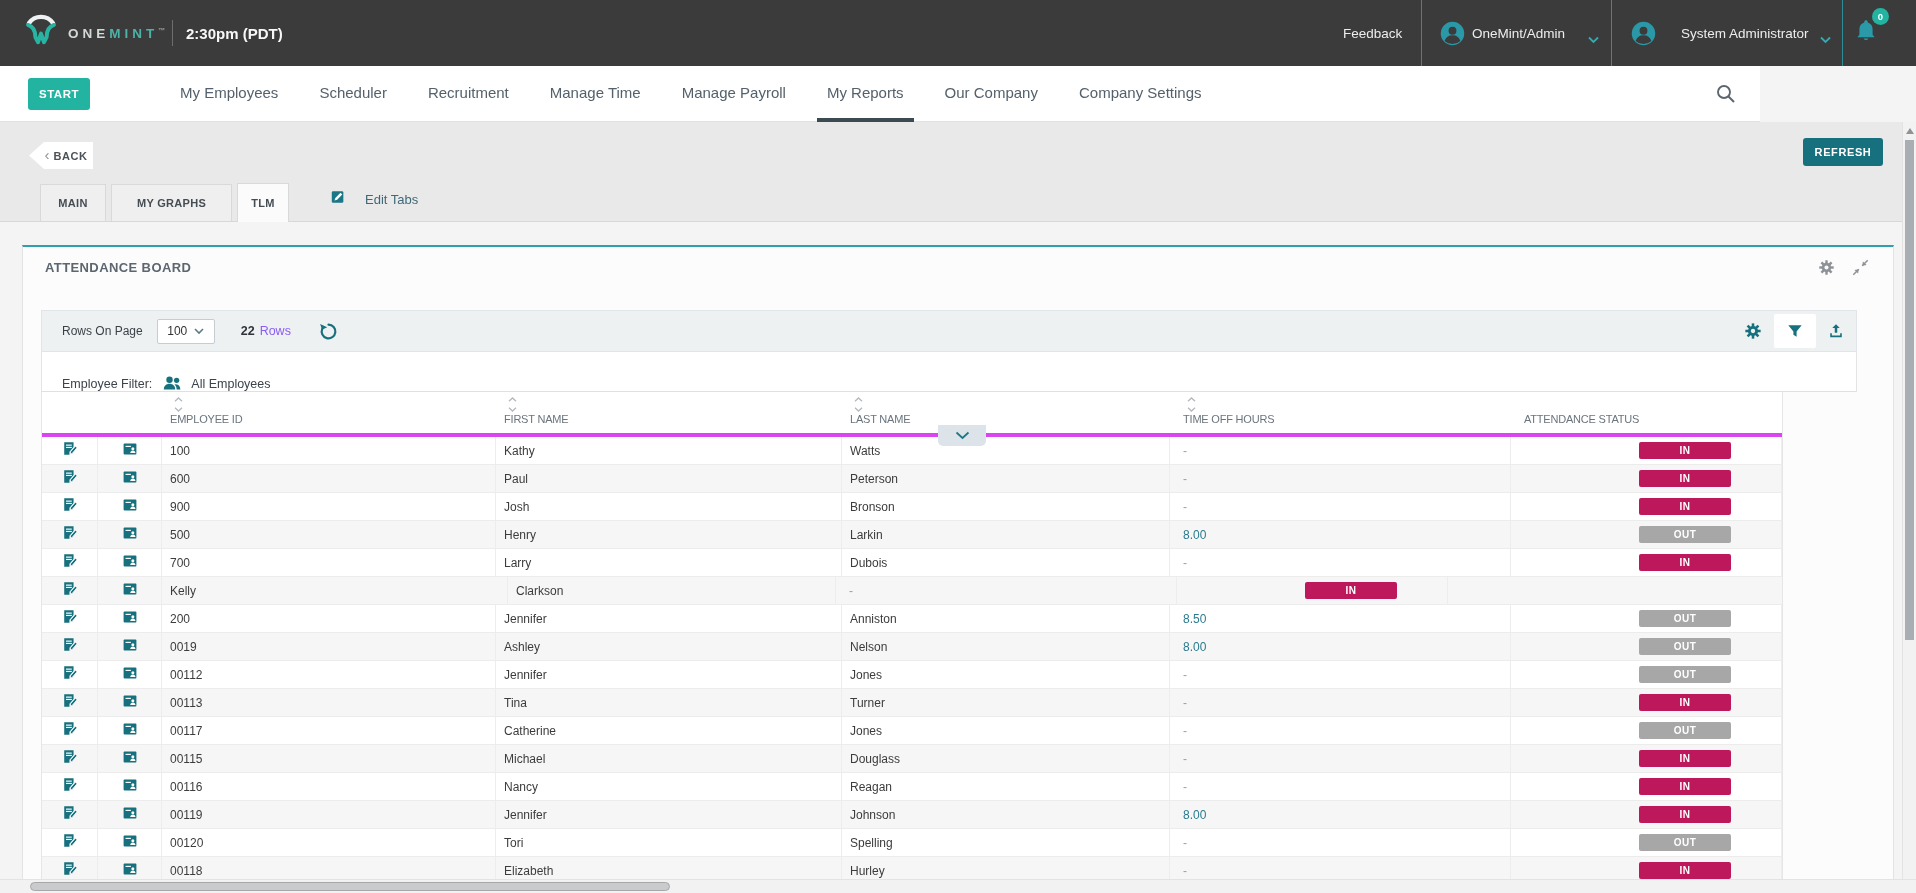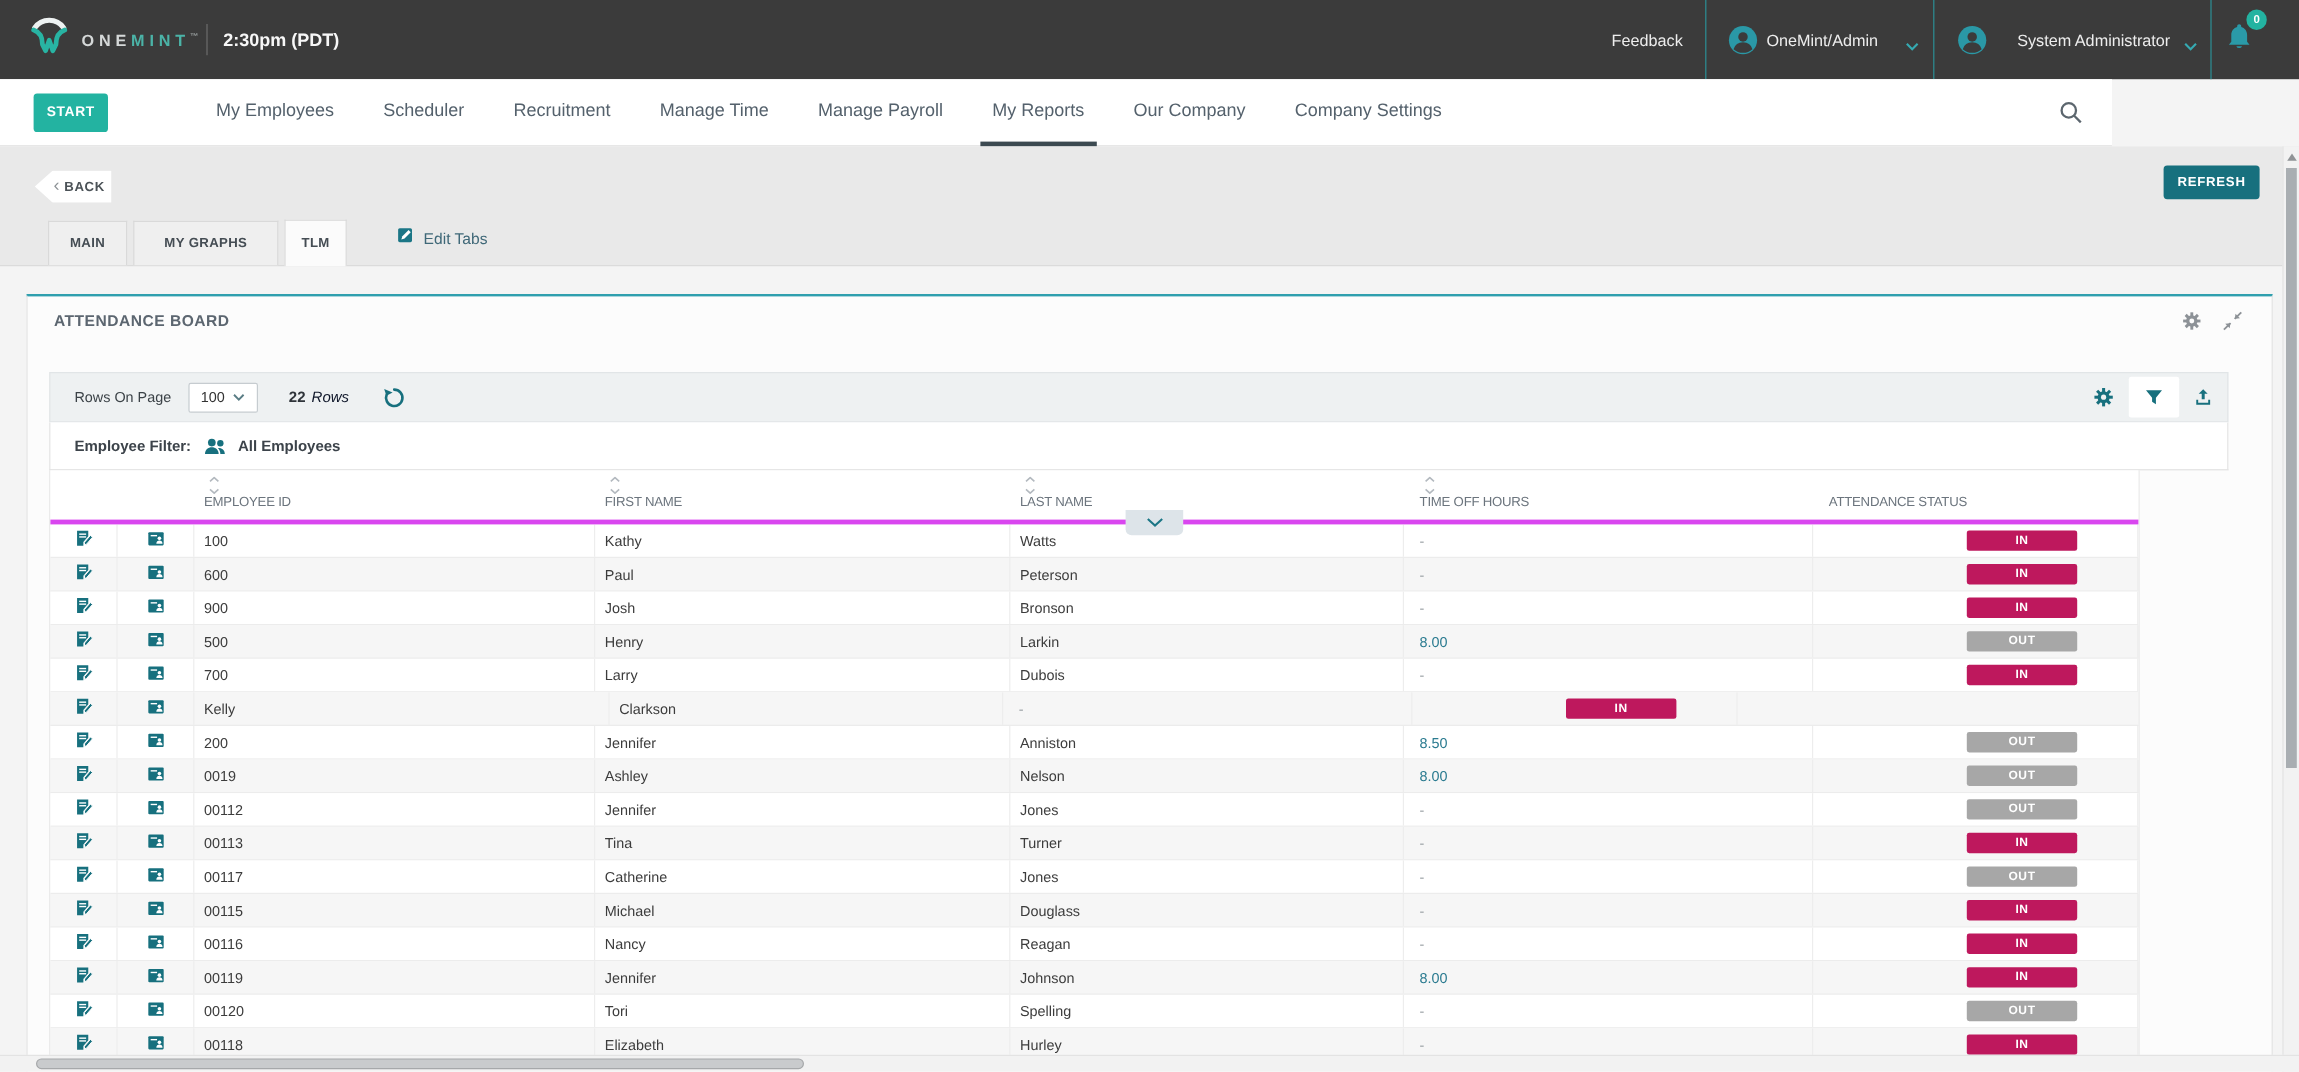--- a/index.html
+++ b/index.html
@@ -53,48 +53,48 @@
   .crumb-current { color:#59636d; font-size:17.5px; font-weight:bold; }
   .refresh-btn { position:absolute; right:33px; top:16px; width:80px; height:28px; background:#17707e;
     border:none; border-radius:3px; color:#fff; font-size:11px; font-weight:bold; letter-spacing:.6px;
     font-family:"Liberation Sans",sans-serif; }
   .tabs { position:absolute; left:40px; bottom:0; display:flex; align-items:flex-end; gap:5px; }
   .tab { height:37px; background:#efefef; border:1px solid #d9d9d9; border-bottom:none;
     display:flex; align-items:center; justify-content:center; font-size:11px; font-weight:bold;
     color:#454d54; letter-spacing:.3px; }
   .tab-0 { width:66px; } .tab-1 { width:121px; } .tab-2 { width:52px; }
   .tab.active { background:#fbfbfb; height:39px; margin-bottom:-1px; }
-  .edit-tabs { position:absolute; left:330px; bottom:12px; display:flex; align-items:center; gap:7px; }
+  .edit-tabs { position:absolute; left:330px; bottom:12px; display:flex; align-items:center; gap:19px; }
   .edit-tabs-label { font-size:13px; color:#3f6878; }
 
   
   .content { position:absolute; left:0; top:222px; width:1916px; height:671px; background:#f4f4f4; }
   .panel { position:absolute; left:22px; top:245px; width:1872px; height:648px; background:#fcfcfc;
     border-top:2px solid #2f9fae; border-left:1px solid #e3e3e3; border-right:1px solid #e3e3e3; }
   .panel-title { position:absolute; left:22px; top:13px; font-size:13px; font-weight:bold;
     color:#5c6670; letter-spacing:.4px; }
   .panel-actions { position:absolute; right:24px; top:12px; display:flex; gap:17px; align-items:center; }
 
   .toolbar { position:absolute; left:18px; top:63px; width:1816px; height:42px; background:#eef1f2;
     border:1px solid #e1e5e7; display:flex; align-items:center; padding:0 12px 0 20px; }
   .tb-label { font-size:12px; color:#3b4247; }
   .tb-select { margin-left:14px; width:58px; height:25px; background:#fff; border:1px solid #c6ccd0;
     border-radius:2px; display:flex; align-items:center; justify-content:center; gap:7px;
     font-size:12px; color:#333; }
   .tb-count { margin-left:26px; font-size:12.5px; font-weight:bold; color:#2f343a; }
-  .tb-word { margin-left:5px; font-size:12.5px; color:#0f172a;font-style:italic; }
+  .tb-word { margin-left:5px; font-size:12.5px; color:#8b5cf6; }
   .tb-reset { margin-left:28px; display:flex; align-items:center; }
   .tb-spacer { flex:1; }
   .tb-iconbtn { display:flex; align-items:center; justify-content:center; }
   .tb-filterbox { width:42px; height:34px; background:#fff; border-radius:2px; margin:0 12px;
     display:flex; align-items:center; justify-content:center; }
 
   .filter-row { position:absolute; left:18px; top:105px; width:1816px; height:40px; background:#fff;
     border-left:1px solid #e4e4e4; border-right:1px solid #e4e4e4; border-bottom:1px solid #e0e0e0;
-    display:flex; align-items:center; padding-left:20px;font-weight:bold; }
+    display:flex; align-items:flex-end; padding-left:20px; }
   .fr-label { font-size:12.5px; color:#3c434a; }
   .fr-icon { margin-left:10px; display:flex; align-items:center; }
   .fr-value { margin-left:9px; font-size:12.5px; color:#3c434a; }
 
   
   .table-wrap { position:absolute; left:18px; top:145px; width:1742px;
     border-left:1px solid #e6e6e6; border-right:1px solid #e6e6e6; }
   .thead { height:45px; background:#fff; border-bottom:4px solid #d946ef; display:flex; position:relative; }
   .th { position:relative; }
   .th-label { position:absolute; bottom:8px; font-size:11px; color:#6b747d; letter-spacing:-0.2px; }

